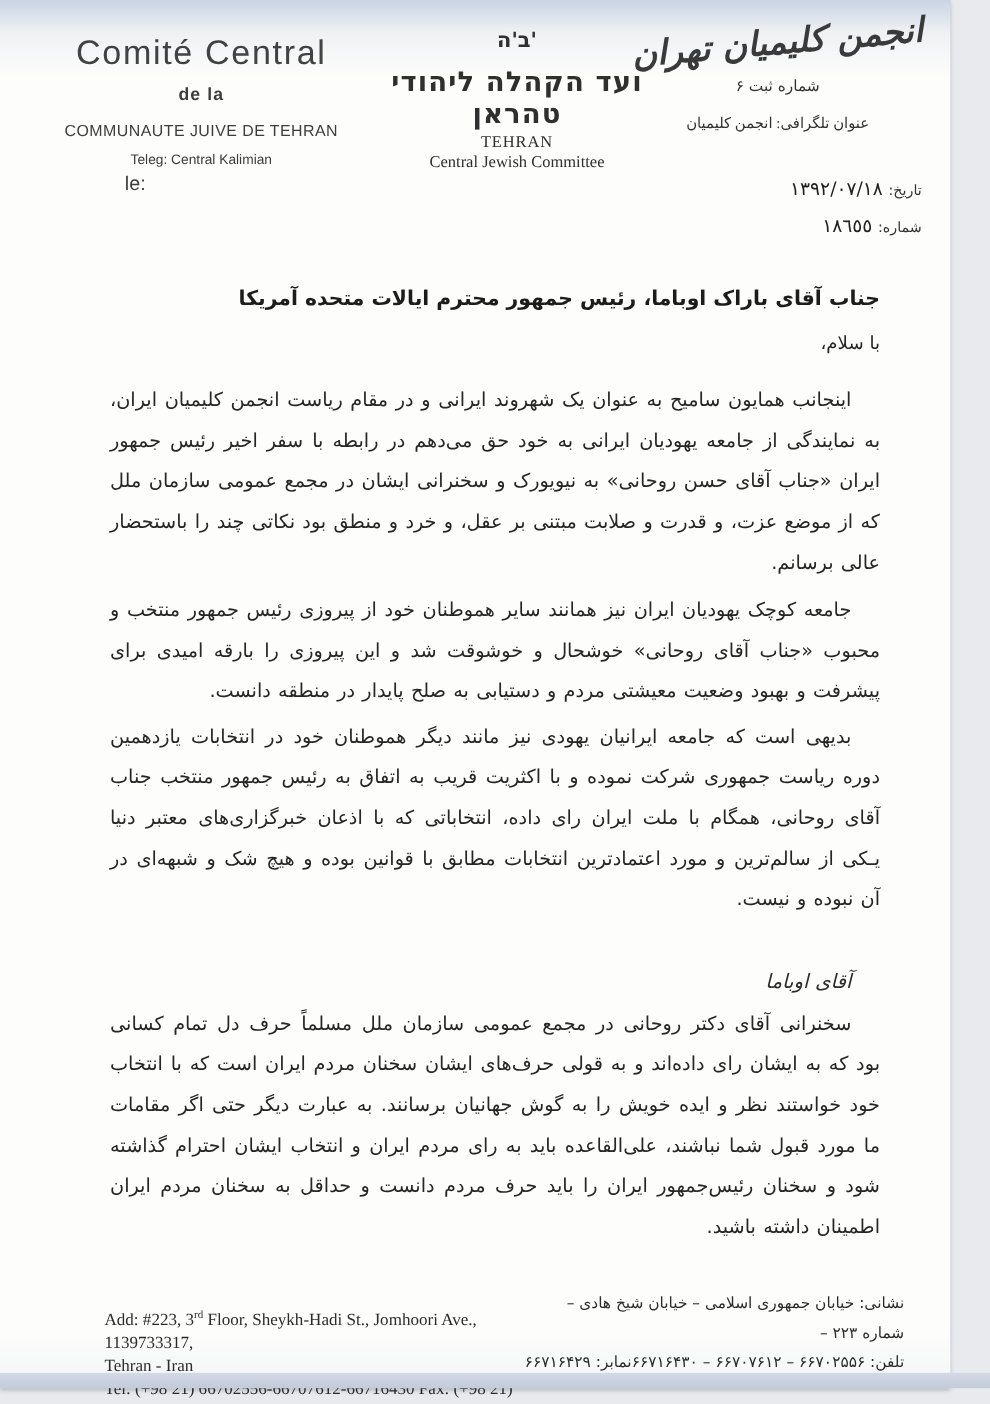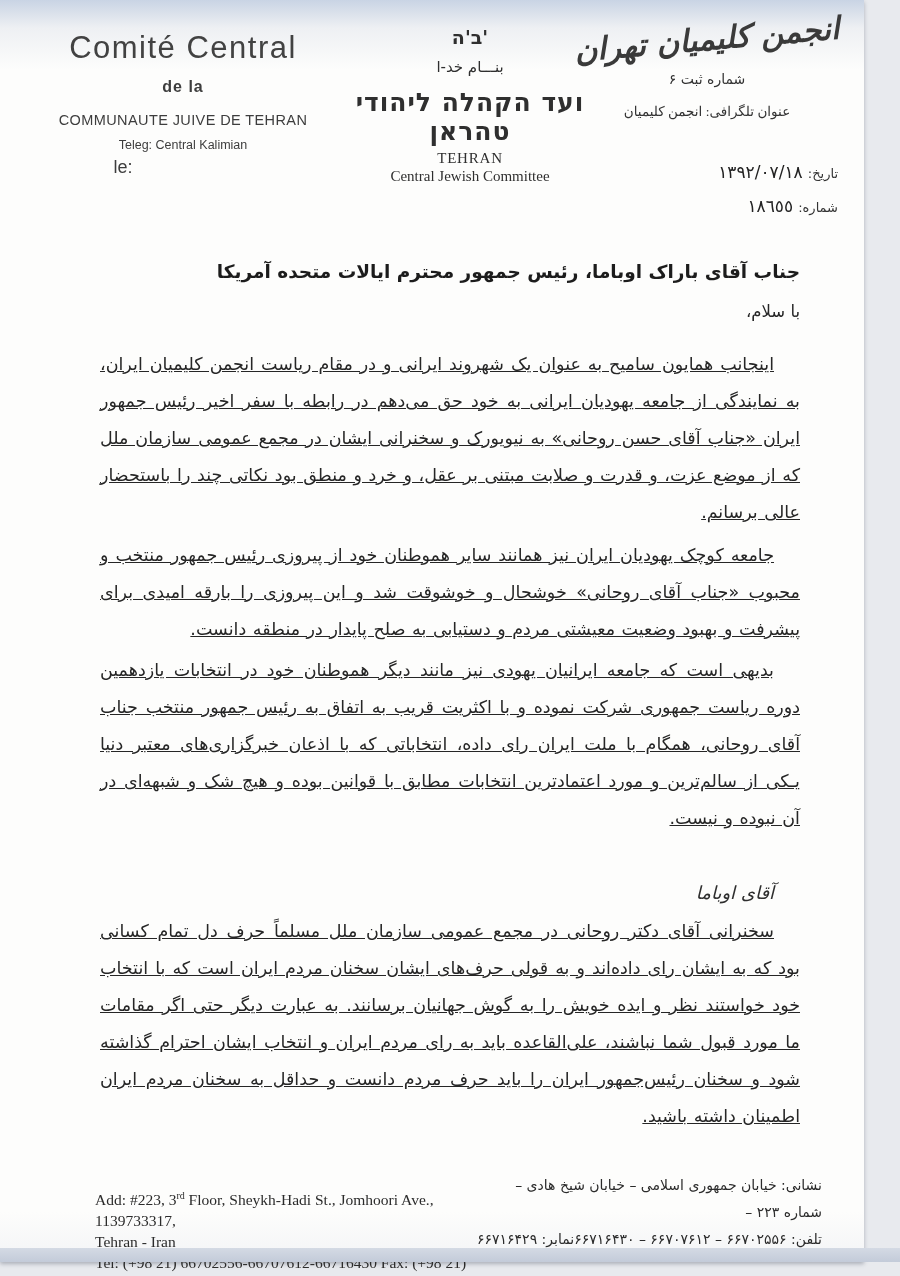--- a/index.html
+++ b/index.html
@@ -64,21 +64,21 @@
   
   .letter {
     position: absolute; left: 100px; top: 258px; width: 700px;
     direction: rtl; color: #262626;
     font-size: 17.5px;
   }
   .subject { font-weight: 700; font-size: 18.5px; color: #1c1c1c; text-align: right; line-height: 28px; }
   .salutation { margin-top: 12px; font-size: 16.5px; line-height: 28px; }
   .para {
     margin-top: 20px; text-align: justify; text-align-last: right;
-    line-height: 37px; text-indent: 26px; word-spacing: 1px; text-decoration: underline;
+    line-height: 37px; text-indent: 26px; word-spacing: 1px;
   }
   .para.tight { margin-top: 4px; }
   .para.p3 { margin-top: 6px; }
   .heading {
     margin-top: 26px; font-style: italic; font-size: 18px;
     padding-right: 26px; line-height: 28px; color: #2e2e2e;
   }
   .heading.h2 { margin-top: 42px; }
   .para.last { margin-top: 6px; }
 
@@ -104,21 +104,20 @@
   <div class="hdr-left">
     <div class="title">Comité Central</div>
     <div class="dela">de la</div>
     <div class="commun">COMMUNAUTE JUIVE DE TEHRAN</div>
     <div class="teleg">Teleg: Central Kalimian</div>
     <div class="le">le:</div>
   </div>
 
   <div class="hdr-center">
     <div class="bh">ב'ה'</div>
-    <div class="besm">بنـــام خد-ا</div>
     <div class="heb">ועד הקהלה ליהודי טהראן</div>
     <div class="tehran">TEHRAN</div>
     <div class="cjc">Central Jewish Committee</div>
   </div>
 
   <div class="hdr-right">
     <div class="callig">انجمن کلیمیان تهران</div>
     <div class="regno">شماره ثبت ۶</div>
     <div class="telegfa">عنوان تلگرافی: انجمن کلیمیان</div>
   </div>

